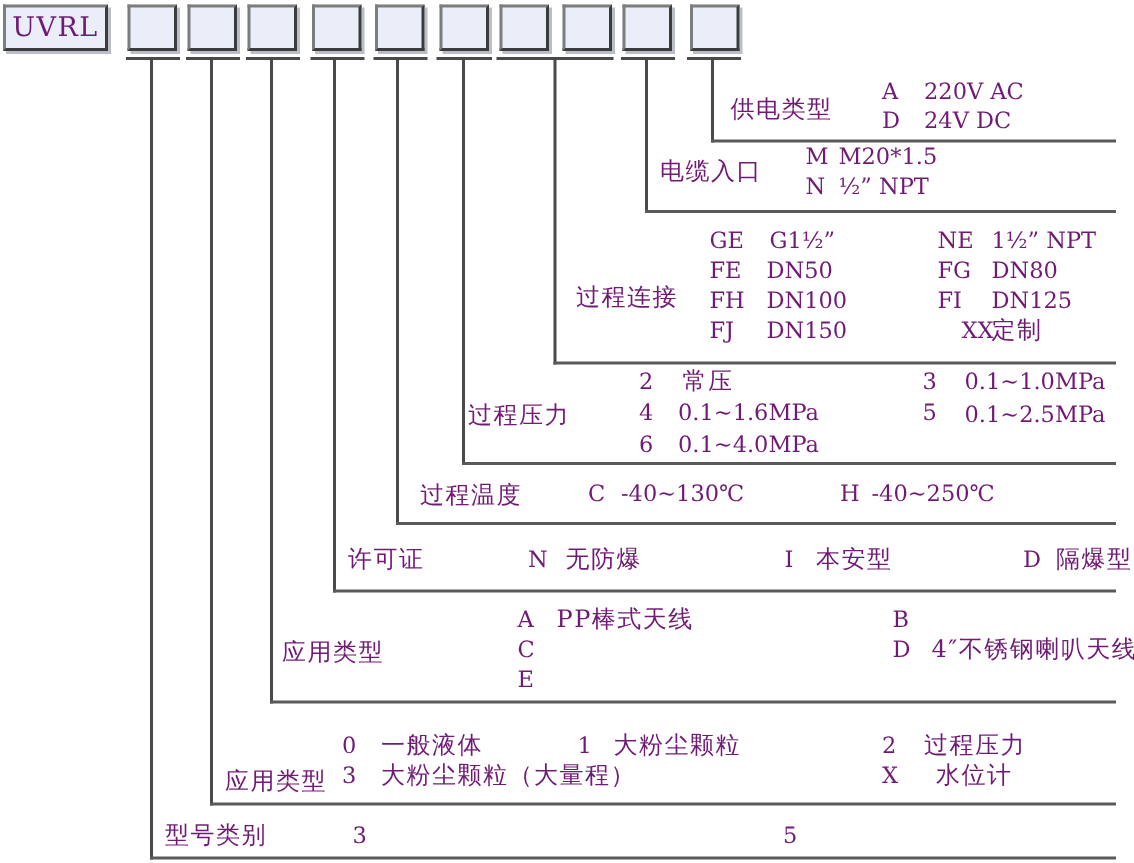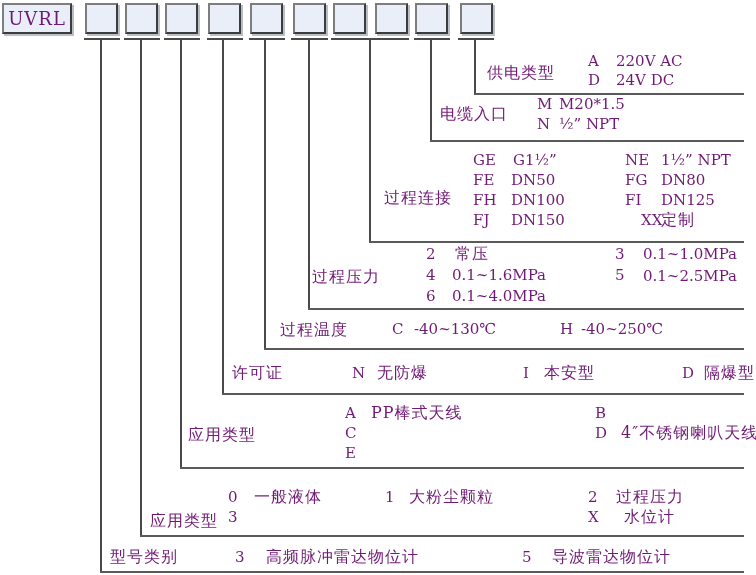--- a/index.html
+++ b/index.html
@@ -143,22 +143,21 @@
   <span class="abs cjk" style="left:621px;top:424px">4″不锈钢喇叭天线</span>
 
   <span class="abs cjk" style="left:150px;top:512px">应用类型</span>
   <span class="abs lat" style="left:228px;top:489px">0</span>
   <span class="abs cjk" style="left:254px;top:488px">一般液体</span>
   <span class="abs lat" style="left:385px;top:489px">1</span>
   <span class="abs cjk" style="left:409px;top:488px">大粉尘颗粒</span>
   <span class="abs lat" style="left:588px;top:489px">2</span>
   <span class="abs cjk" style="left:616px;top:488px">过程压力</span>
   <span class="abs lat" style="left:228px;top:509px">3</span>
+  <span class="abs cjk" style="left:254px;top:508px">大粉尘颗粒（大量程）</span>
   <span class="abs lat" style="left:588px;top:509px">X</span>
   <span class="abs cjk" style="left:624px;top:508px">水位计</span>
 
   <span class="abs cjk" style="left:110px;top:548px">型号类别</span>
   <span class="abs lat" style="left:235px;top:549px">3</span>
-  <span class="abs cjk" style="left:266px;top:548px">高频脉冲雷达物位计</span>
   <span class="abs lat" style="left:522px;top:549px">5</span>
-  <span class="abs cjk" style="left:552px;top:548px">导波雷达物位计</span>
 
 </div>
 
 </body></html>

